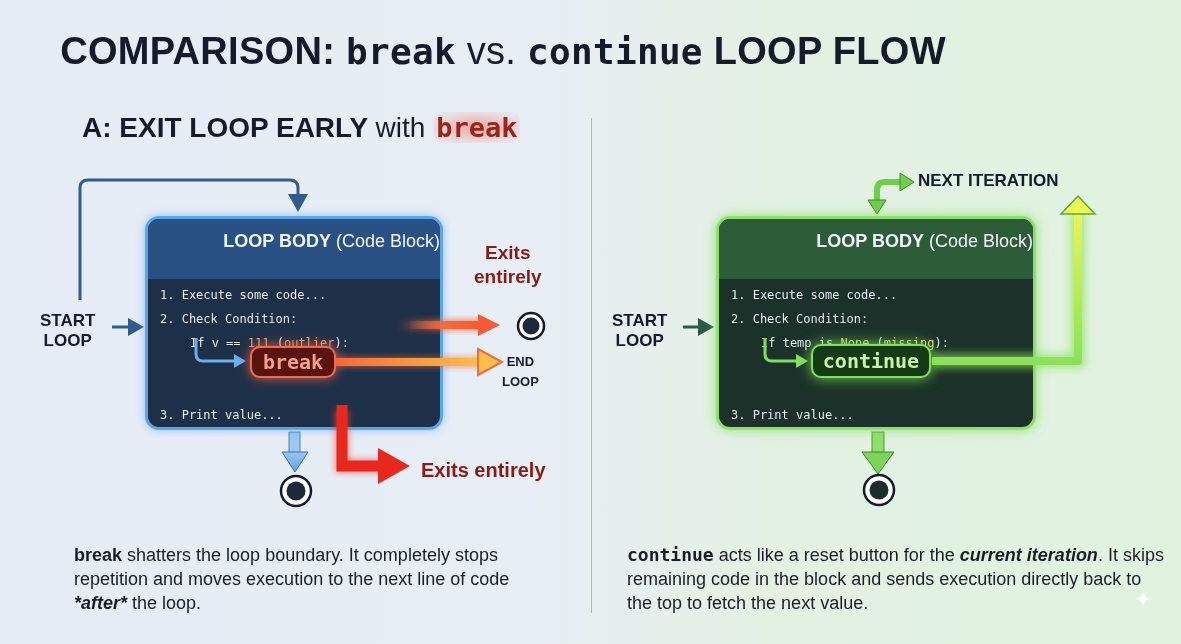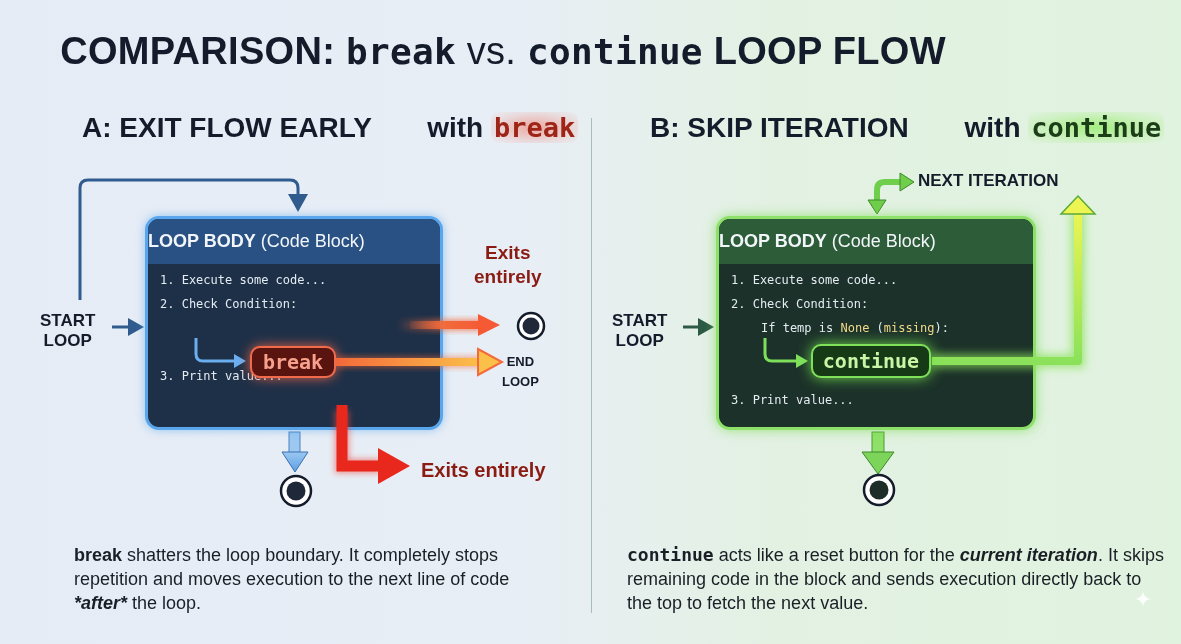--- a/index.html
+++ b/index.html
@@ -28,21 +28,21 @@
 
   .divider {
     position: absolute; left: 591px; top: 118px; width: 1px; height: 495px;
     background: #a9bdbd;
   }
 
   .sec-title {
     position: absolute; top: 112px; font-size: 28px; font-weight: bold; color: #141c2b;
     white-space: nowrap;
   }
-  .sec-title .with { font-weight: bold; margin-left: 48px; }
+  .sec-title .with { font-weight: normal; }
   .sec-title .kw { font-family: "DejaVu Sans Mono", monospace; font-weight: bold; font-size: 27px; padding: 0 3px; border-radius: 8px; }
   .sec-a { left: 82px; }
   .sec-a .kw { color: #9e2418; background: radial-gradient(ellipse at center, rgba(240,110,90,0.55) 0%, rgba(240,110,90,0.15) 65%, rgba(240,110,90,0) 100%); }
   .sec-b { left: 650px; }
   .sec-b .kw { color: #1b3d17; background: radial-gradient(ellipse at center, rgba(140,235,90,0.7) 0%, rgba(140,235,90,0.2) 65%, rgba(140,235,90,0) 100%); }
 
   
   .codebox {
     position: absolute; border-radius: 14px; overflow: hidden;
   }
@@ -52,21 +52,21 @@
     background: #1e3048;
     box-shadow: 0 0 10px rgba(90,166,236,0.6);
   }
   .box-b {
     left: 716px; top: 216px; width: 320px; height: 214px;
     border: 3px solid #8de06a;
     background: #1b3129;
     box-shadow: 0 0 12px rgba(120,220,80,0.7);
   }
   .box-head {
-    height: 45px; text-align: left; line-height: 45px;
+    height: 60px; text-align: right; line-height: 45px;
     font-size: 18px; color: #f2f6fa;
   }
   .box-a .box-head { background: #2a5183; }
   .box-b .box-head { background: #2d5c38; }
   .box-head b { font-weight: bold; }
   .code-lines {
     padding: 4px 0 0 12px;
     font-family: "DejaVu Sans Mono", monospace;
     font-size: 12px; color: #e4ecf2;
     line-height: 24px;
@@ -125,24 +125,21 @@
 
 <div class="frame">
 
   <div class="main-title">
     <span>COMPARISON: </span><span class="mono">break</span><span class="vs"> vs. </span><span class="mono">continue</span><span> LOOP FLOW</span>
   </div>
 
   <div class="divider"></div>
 
   <div class="sec-title sec-a">
-    <span>A: EXIT FLOW EARLY </span><span class="with">with </span><span class="kw">break</span>
-  </div>
-  <div class="sec-title sec-b">
-    <span>B: SKIP ITERATION </span><span class="with">with </span><span class="kw">continue</span>
+    <span>A: EXIT LOOP EARLY </span><span class="with">with </span><span class="kw">break</span>
   </div>
 
   <svg class="overlay" width="1181" height="644" viewBox="0 0 1181 644">
     <defs>
       <filter id="glowR" x="-50%" y="-50%" width="200%" height="200%">
           <feGaussianBlur stdDeviation="3"></feGaussianBlur>
         </filter>
       <filter id="glowG" x="-50%" y="-50%" width="200%" height="200%">
           <feGaussianBlur stdDeviation="4"></feGaussianBlur>
         </filter>
@@ -195,20 +192,21 @@
       <rect x="289" y="432" width="11" height="22" fill="#9cc8f2" stroke="#4a82c0" stroke-width="1"></rect>
       <polygon points="282,452 308,452 295,472" fill="url(#gradBlueDown)" stroke="#3a70b0" stroke-width="1"></polygon>
     </g>
   </svg>
 
   <div class="codebox box-a">
     <div class="box-head"><b>LOOP BODY</b><span> (Code Block)</span></div>
     <div class="code-lines">
       <div>1. Execute some code...</div>
       <div>2. Check Condition:</div>
+      <div class="indent"><span>If v == </span><span class="hl-a">111</span><span> (</span><span class="hl-a">outlier</span><span>):</span></div>
       <div class="spacer"></div>
       <div>3. Print value...</div>
     </div>
   </div>
 
   <div class="codebox box-b">
     <div class="box-head"><b>LOOP BODY</b><span> (Code Block)</span></div>
     <div class="code-lines">
       <div>1. Execute some code...</div>
       <div>2. Check Condition:</div>

